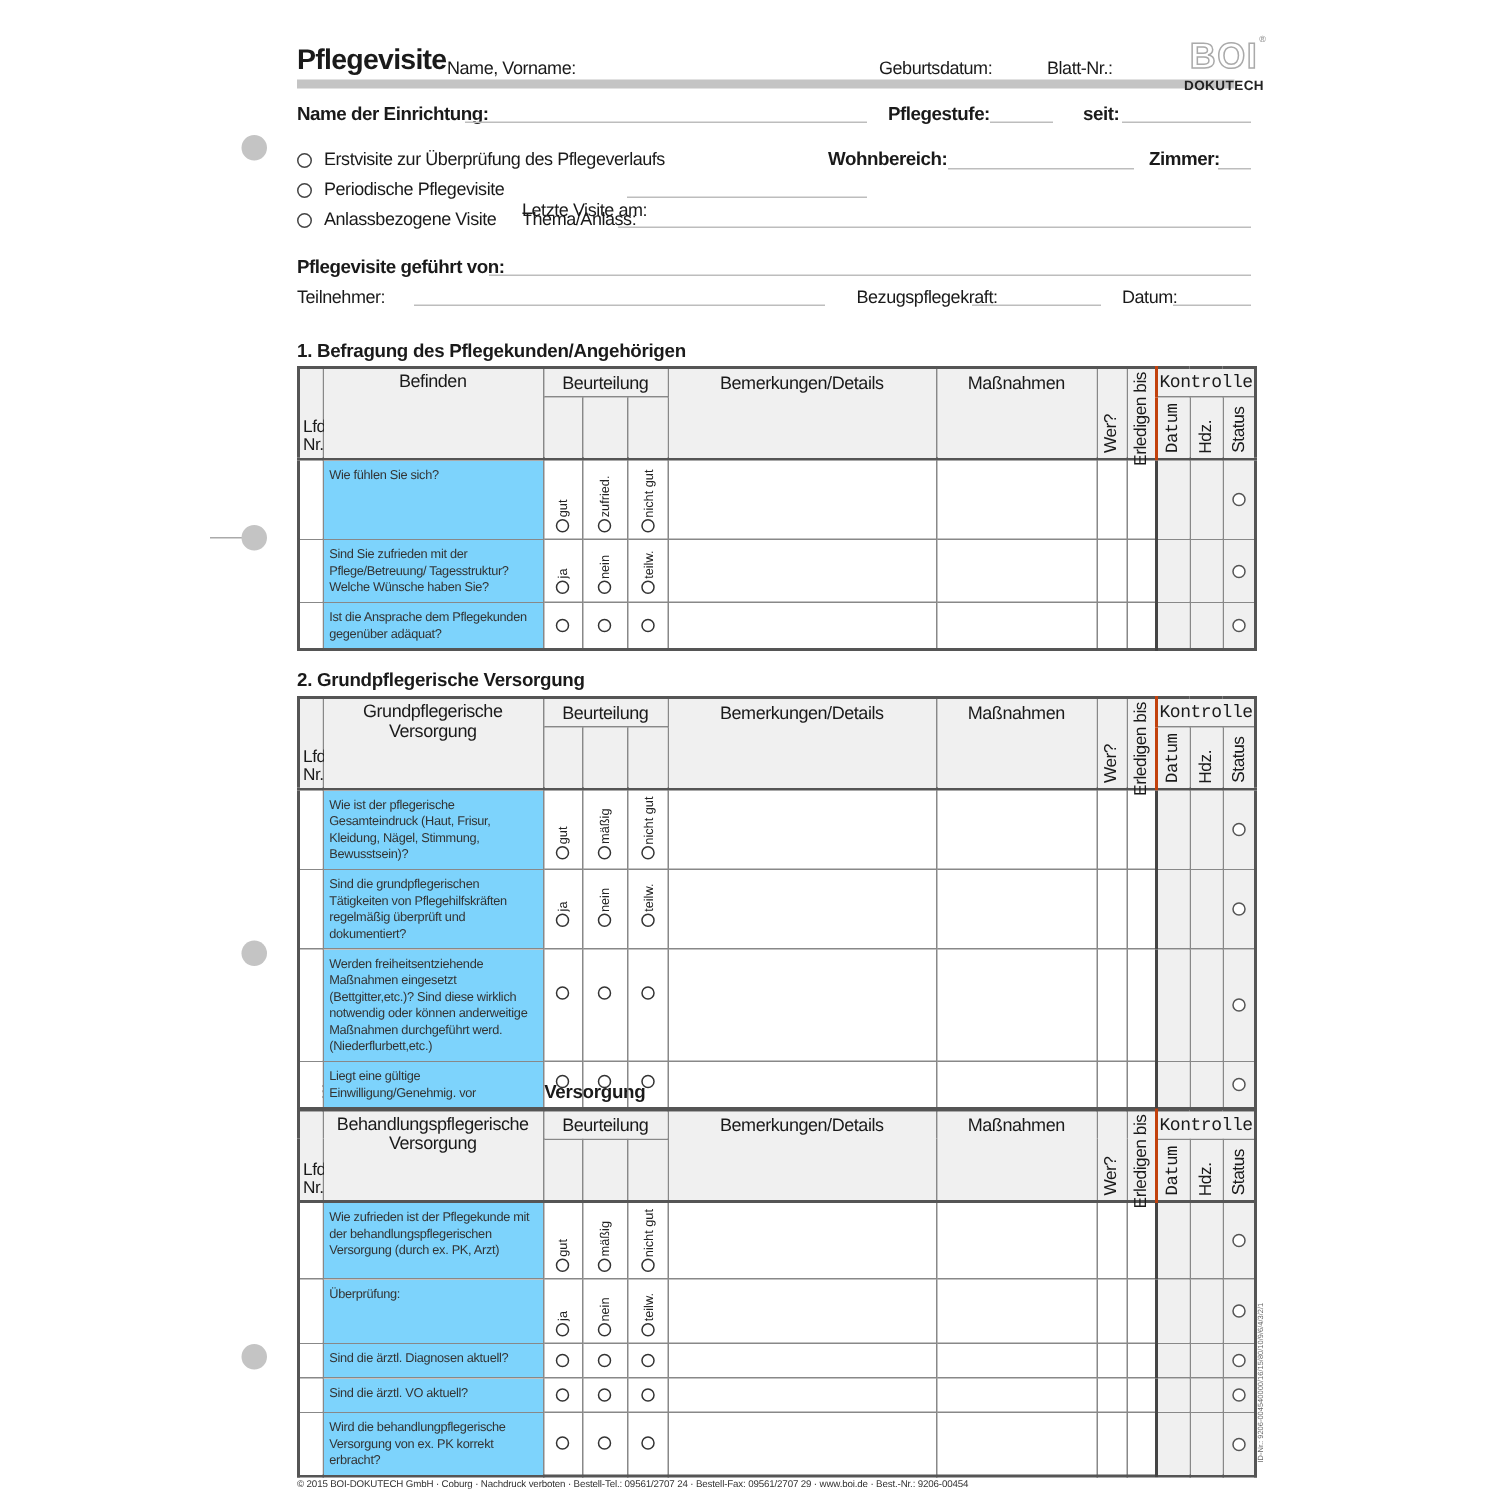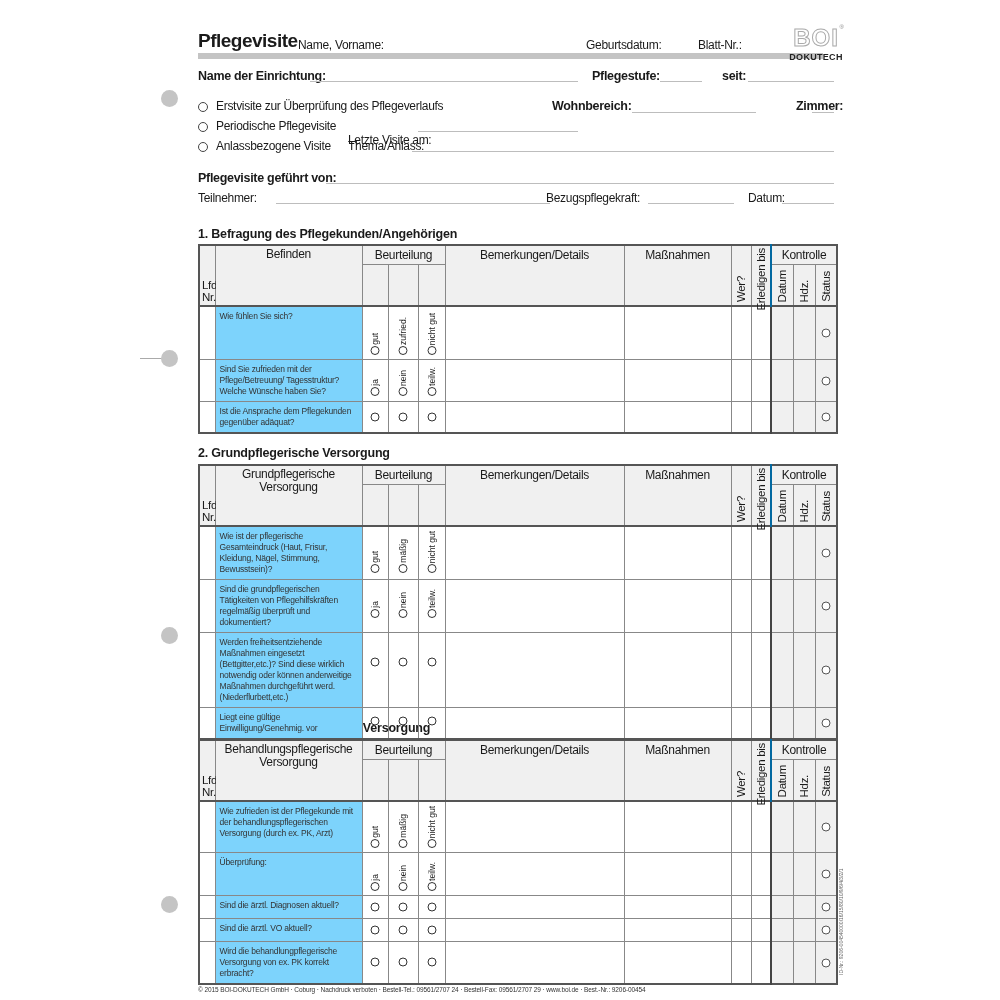--- a/index.html
+++ b/index.html
@@ -26,21 +26,21 @@
 
   table.grid { position: absolute; left: 198px; width: 638px; border-collapse: collapse; table-layout: fixed; border: 2px solid #555; }
   table.grid td, table.grid th { border: 1px solid #888; font-weight: normal; vertical-align: top; padding: 0; position: relative; }
   table.grid thead th { background: #f0f0f0; font-size: 12px; letter-spacing: -0.3px; text-align: center; padding-top: 2px; }
   table.grid thead tr.sub th { height: 42px; }
   table.grid thead { border-bottom: 2px solid #555; }
   table.grid tbody td.q { font-size: 8.5px; line-height: 11px; padding: 4px 4px; color: #333; letter-spacing: -0.2px; background: #7dd3fc; }
   table.grid tbody td.lfd { background: #fff; }
   table.grid tbody td.kon { background: #f0f0f0; }
   table.grid td.kleft { border-left: 2px solid #444; }
-  table.grid th.kleft { border-left: 2px solid #0369a1; }
+  table.grid th.kleft { border-left: 2px solid #c2410c; font-family: Liberation Mono, monospace; }
   .lfd-h { position: absolute; left: 2px; bottom: 2px; font-size: 11.5px; line-height: 12px; text-align: left; }
   .vert { position: absolute; left: 50%; bottom: 3px; transform: translateX(-50%) rotate(180deg); writing-mode: vertical-rl; font-size: 11.5px; white-space: nowrap; letter-spacing: -0.3px; }
   .vert.top { bottom: auto; top: 2px; }
   .rcell { position: relative; height: 100%; }
   .rlabel { position: absolute; left: 50%; bottom: 14px; transform: translateX(-50%) rotate(180deg); writing-mode: vertical-rl; font-size: 8.5px; white-space: nowrap; color: #222; }
   .rbtn { position: absolute; left: 50%; bottom: 4px; transform: translateX(-50%); width: 9px; height: 9px; border-radius: 50%; border: 1px solid #333; background: #fff; }
   .rbtn.mid { bottom: auto; top: 50%; transform: translate(-50%, -50%); }
   .sbtn { position: absolute; left: 50%; top: 50%; transform: translate(-50%, -50%); width: 9px; height: 9px; border-radius: 50%; border: 1px solid #555; background: #fff; }
 
   .footer { position: absolute; left: 198px; top: 986px; font-size: 6.5px; color: #333; white-space: nowrap; letter-spacing: -0.1px; }
@@ -76,33 +76,33 @@
 
 <div class="radio" style="left:198px;top:102px;"></div>
 <div class="lbl" style="left:216px;top:99px;">Erstvisite zur Überprüfung des Pflegeverlaufs</div>
 <div class="radio" style="left:198px;top:122px;"></div>
 <div class="lbl" style="left:216px;top:119px;">Periodische Pflegevisite</div>
 <div class="radio" style="left:198px;top:142px;"></div>
 <div class="lbl" style="left:216px;top:139px;">Anlassbezogene Visite</div>
 
 <div class="lbl b" style="left:552px;top:99px;">Wohnbereich:</div>
 <div class="line" style="left:632px;top:112px;width:124px;"></div>
-<div class="lbl b" style="left:796px;top:99px;text-align:center;">Zimmer:</div>
+<div class="lbl b" style="left:766px;top:99px;text-align:center;">Zimmer:</div>
 <div class="line" style="left:812px;top:112px;width:22px;"></div>
 
 <div class="lbl" style="left:348px;top:133px;">Letzte Visite am:</div>
 <div class="line" style="left:418px;top:131px;width:160px;"></div>
 <div class="lbl" style="left:348px;top:139px;">Thema/Anlass:</div>
 <div class="line" style="left:412px;top:151px;width:422px;"></div>
 
 <div class="lbl b" style="left:198px;top:171px;">Pflegevisite geführt von:</div>
 <div class="line" style="left:326px;top:183px;width:508px;"></div>
 <div class="lbl" style="left:198px;top:191px;">Teilnehmer:</div>
 <div class="line" style="left:276px;top:203px;width:274px;"></div>
-<div class="lbl" style="left:546px;top:191px;">Bezugspflegekraft:</div>
+<div class="lbl" style="left:571px;top:191px;">Bezugspflegekraft:</div>
 <div class="line" style="left:648px;top:203px;width:86px;"></div>
 <div class="lbl" style="left:748px;top:191px;">Datum:</div>
 <div class="line" style="left:782px;top:203px;width:52px;"></div>
 
 <div class="sec-title" style="top:227px;">1. Befragung des Pflegekunden/Angehörigen</div>
 <div class="sec-title" style="top:446px;">2. Grundpflegerische Versorgung</div>
 <div class="sec-title" style="top:721px;">3. Behandlungspflegerische Versorgung</div>
 
 <div id="tables">
     <table class="grid" style="top: 244px;">

